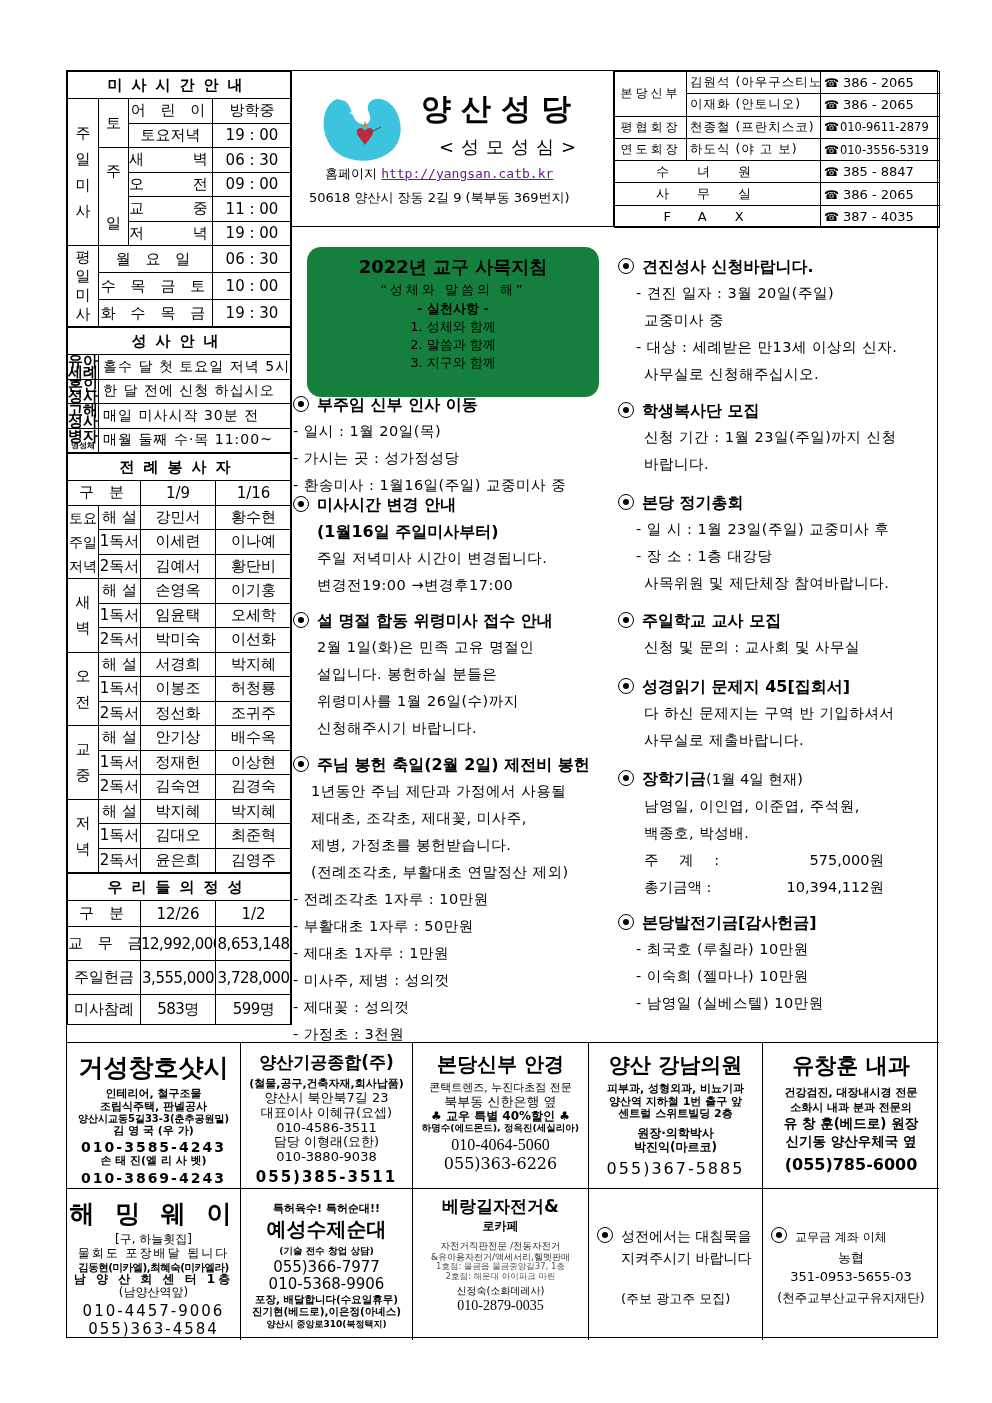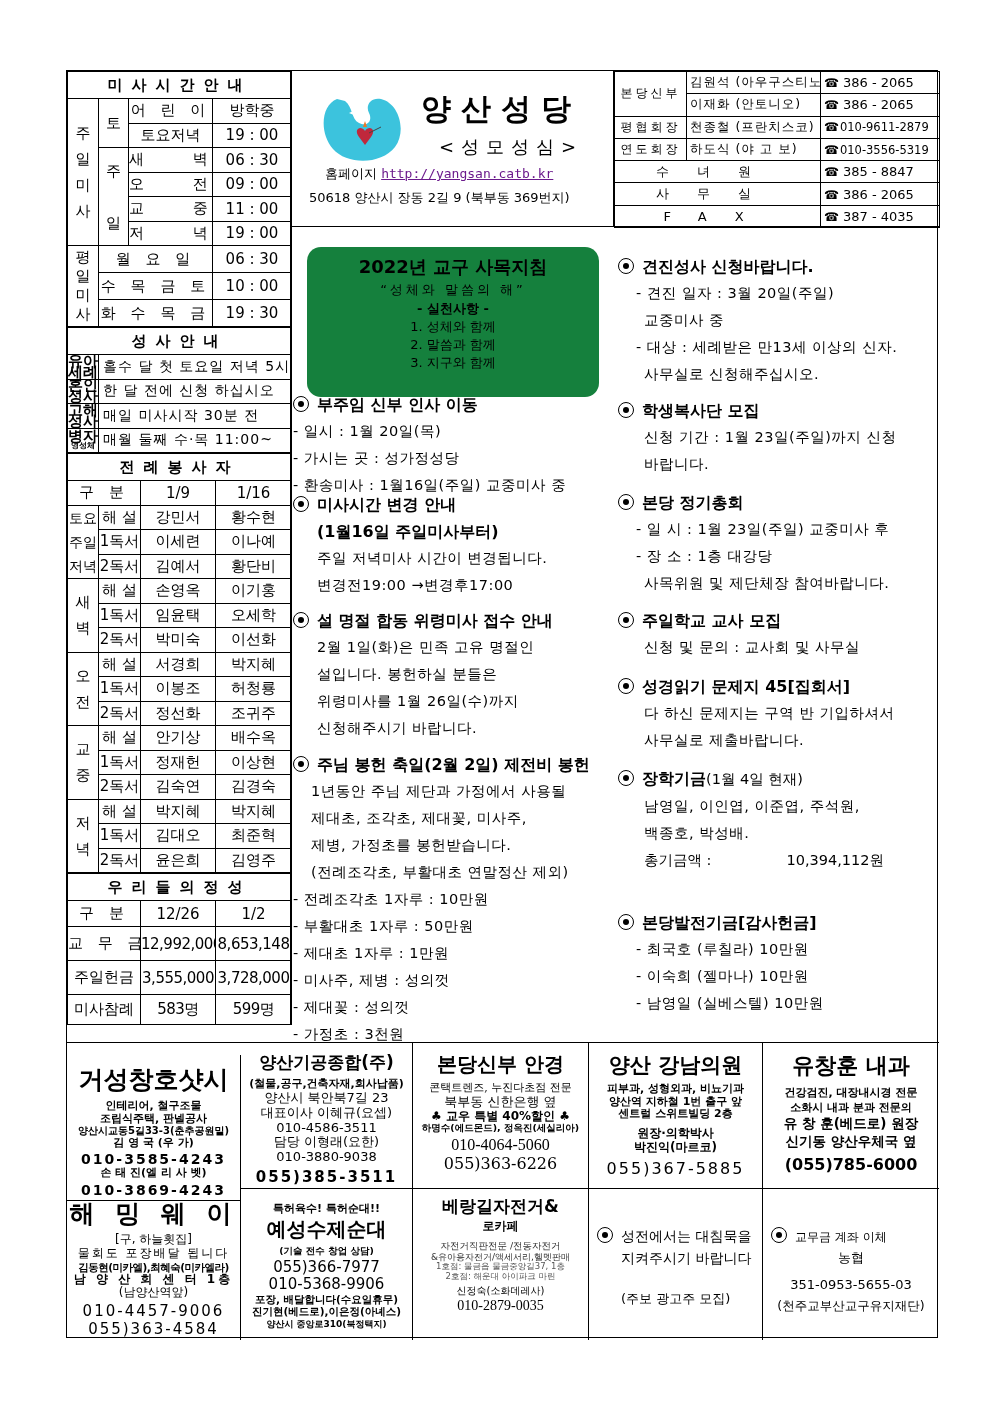--- a/index.html
+++ b/index.html
@@ -432,36 +432,40 @@
       <div class="n-title"><span class="bullet"></span><span>성경읽기 문제지 45[집회서]</span></div>
       <div class="n-line" style="padding-left:26px">다 하신 문제지는 구역 반 기입하셔서</div>
       <div class="n-line" style="padding-left:26px">사무실로 제출바랍니다.</div>
     </div>
 
     <div class="notice" style="left:4px; top:538px">
       <div><span class="bullet"></span><span class="n-title">장학기금</span><span>(1월 4일 현재)</span></div>
       <div class="n-line" style="padding-left:26px">남영일, 이인엽, 이준엽, 주석원,</div>
       <div class="n-line" style="padding-left:26px">백종호, 박성배.</div>
       <div class="amount-row" style="padding-left:26px; width:266px">
+        <span style="letter-spacing:8px">주 계 :</span>
+          <span>575,000원</span>
+      </div>
+      <div class="amount-row" style="padding-left:26px; width:266px">
         <span>총기금액 :</span>
           <span>10,394,112원</span>
       </div>
     </div>
 
     <div class="notice" style="left:4px; top:682px">
       <div class="n-title"><span class="bullet"></span><span>본당발전기금[감사헌금]</span></div>
       <div class="n-line ind">- 최국호 (루칠라) 10만원</div>
       <div class="n-line ind">- 이숙희 (젤마나) 10만원</div>
       <div class="n-line ind">- 남영일 (실베스텔) 10만원</div>
     </div>
   </div>
 
   <div class="ads">
 
-    <div class="ad" style="left:0; top:12px; width:174px; height:146px;">
+    <div class="ad" style="left:0; top:0; width:174px; height:146px;">
       <div class="big" style="font-size:25px; margin-top:8px">거성창호샷시</div>
       <div class="l bold" style="font-size:11px; margin-top:4px">인테리어, 철구조물</div>
       <div class="l bold" style="font-size:11px">조립식주택, 판넬공사</div>
       <div class="l bold" style="font-size:10px">양산시교동5길33-3(춘추공원밑)</div>
       <div class="l bold" style="font-size:11px">김 영 국 (우 가)</div>
       <div class="ph" style="font-size:14px; margin-top:2px">010-3585-4243</div>
       <div class="l bold" style="font-size:11px">손 태 진(엘 리 사 벳)</div>
       <div class="ph" style="font-size:14px; margin-top:2px">010-3869-4243</div>
     </div>
     <div class="ad" style="left:174px; top:0; width:172px; height:146px;">
@@ -532,17 +536,17 @@
       <div class="l" style="font-size:14px; margin-top:2px; font-family:Liberation Serif, serif">010-2879-0035</div>
     </div>
     <div class="ad" style="left:522px; top:146px; width:174px; height:151px; border-bottom:none; text-align:left">
       <div class="l" style="font-size:14px; margin-top:38px; padding-left:8px"><span class="bullet"></span><span>성전에서는 대침묵을</span></div>
       <div class="l" style="font-size:14px; margin-top:6px; padding-left:32px">지켜주시기 바랍니다</div>
       <div class="l" style="font-size:13px; margin-top:26px; padding-left:32px">(주보 광고주 모집)</div>
     </div>
     <div class="ad" style="left:696px; top:146px; width:176px; height:151px; border:none">
       <div class="l" style="font-size:12px; margin-top:38px; text-align:left; padding-left:8px"><span class="bullet"></span><span>교무금 계좌 이체</span></div>
       <div class="l" style="font-size:13px; margin-top:6px">농협</div>
-      <div class="l" style="font-size:13px; margin-top:12px">351-0953-5655-03</div>
+      <div class="l" style="font-size:13px; margin-top:4px">351-0953-5655-03</div>
       <div class="l" style="font-size:12.5px; margin-top:6px">(천주교부산교구유지재단)</div>
     </div>
   </div>
 </div>
 
 </body></html>

